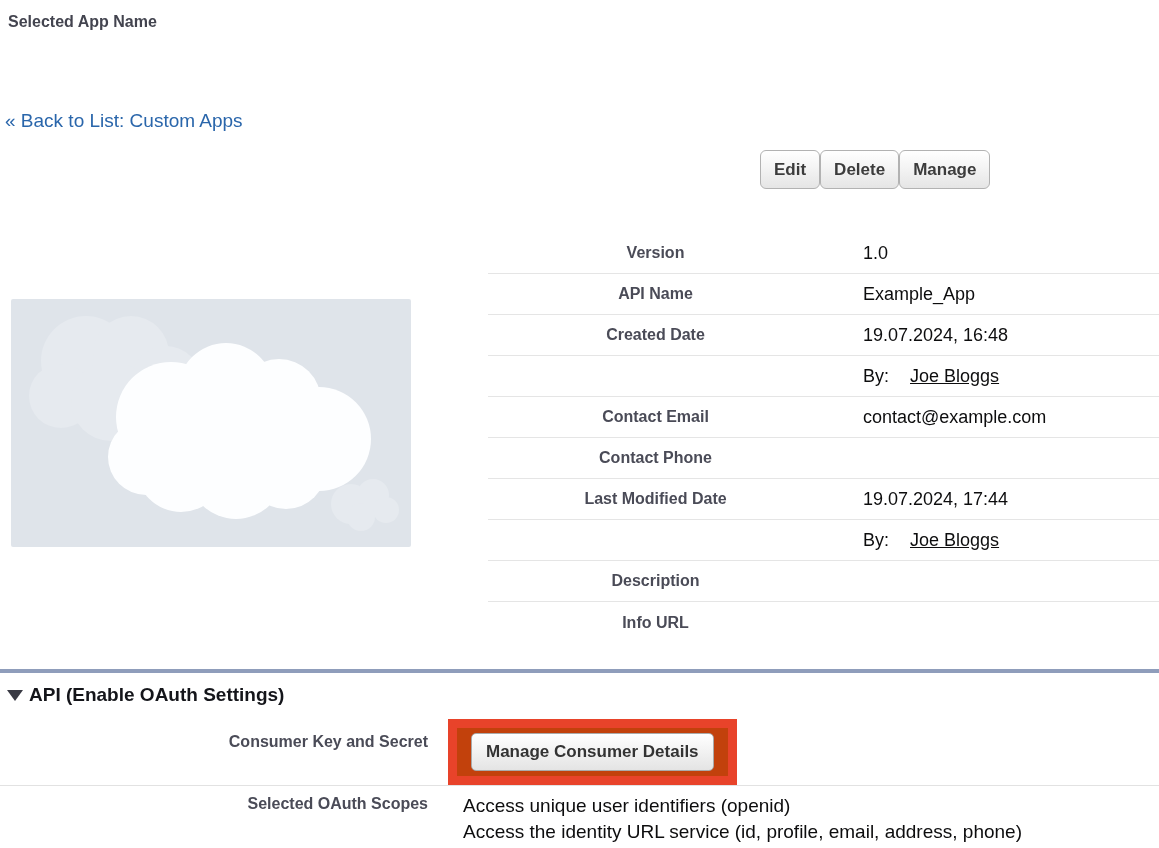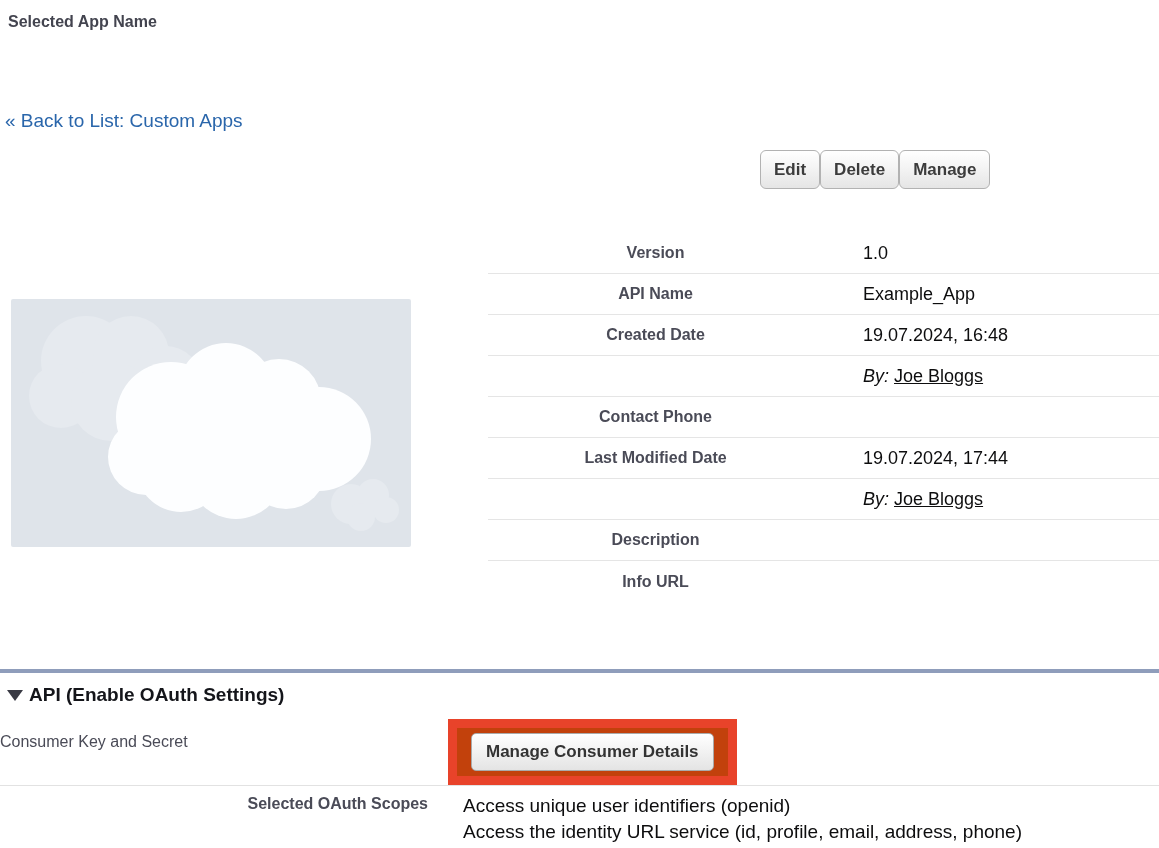--- a/index.html
+++ b/index.html
@@ -54,43 +54,43 @@
   }
   .drow:last-child { border-bottom:none; }
   .drow .dlabel {
     width:335px; text-align:center;
     font-size:16px; font-weight:bold; color:#4a4b57;
   }
   .drow .dvalue {
     margin-left:40px; font-size:18px; color:#0d0d0e;
     display:flex; align-items:baseline;
   }
-  .by-prefix { margin-right:5px;font-style:italic; }
+  .by-prefix { margin-right:21px; }
   .person-link { color:#0d0d0e; text-decoration:underline; cursor:pointer; }
 
   
   .section-bar {
     position:absolute; left:0; top:669px; width:1159px; height:4px;
     background:#8f9dbb;
   }
   .section-header {
     position:absolute; left:7px; top:684px;
     display:flex; align-items:center; gap:6px;
   }
   .tri-down {
     width:0; height:0; cursor:pointer;
     border-left:8px solid transparent; border-right:8px solid transparent;
     border-top:11px solid #393a44;
   }
   .section-title { font-size:19px; font-weight:bold; color:#14151a; }
 
   
   .okey-label {
-    position:absolute; left:0; top:733px; width:428px; text-align:left;
-    font-size:16px; font-weight:normal; color:#4a4b57;
+    position:absolute; left:0; top:733px; width:428px; text-align:right;
+    font-size:16px; font-weight:bold; color:#4a4b57;padding-left:8px;
   }
   .highlight-box {
     position:absolute; left:448px; top:719px;
     border:9px solid #e8432a; background:#c2410c;
     padding:5px 14px;
   }
   .manage-consumer-btn {
     display:inline-block;
     font-family:"Liberation Sans", sans-serif;
     font-size:17px; font-weight:bold; color:#333333;
@@ -171,20 +171,24 @@
     </div>
 
     <div class="drow">
       <span class="dlabel"></span>
       <span class="dvalue">
         <span class="by-prefix">By:</span>
         <a class="person-link">Joe Bloggs</a>
       </span>
     </div>
 
+    <div class="drow">
+      <span class="dlabel">Contact Email</span>
+      <span class="dvalue">contact@example.com</span>
+    </div>
 
     <div class="drow">
       <span class="dlabel">Contact Phone</span>
       <span class="dvalue"></span>
     </div>
 
     <div class="drow">
       <span class="dlabel">Last Modified Date</span>
       <span class="dvalue">19.07.2024, 17:44</span>
     </div>

